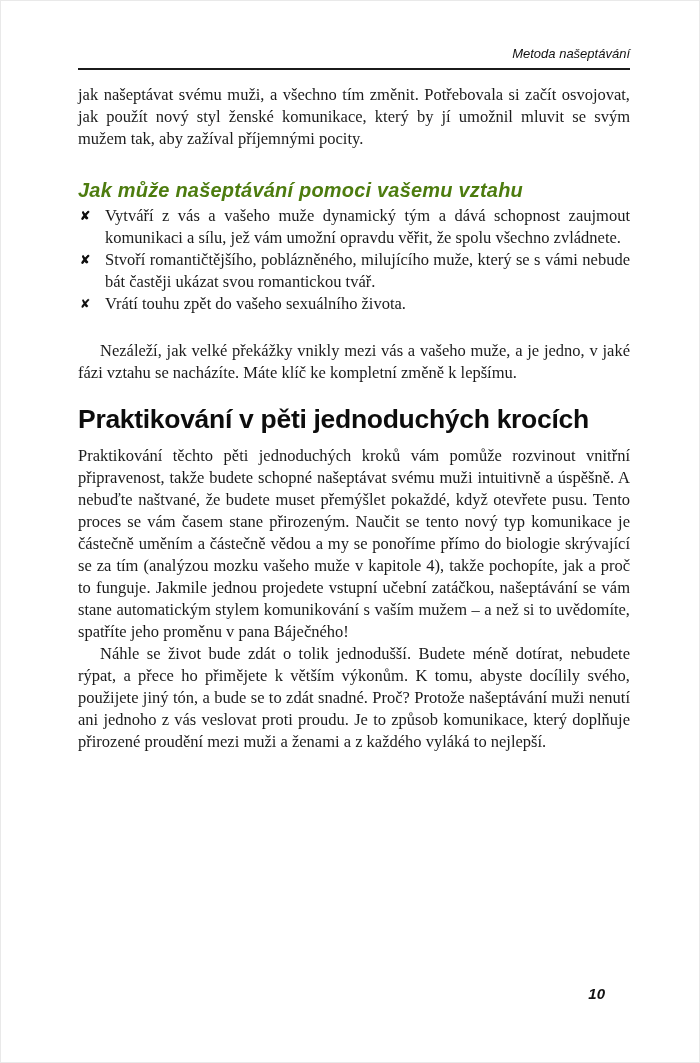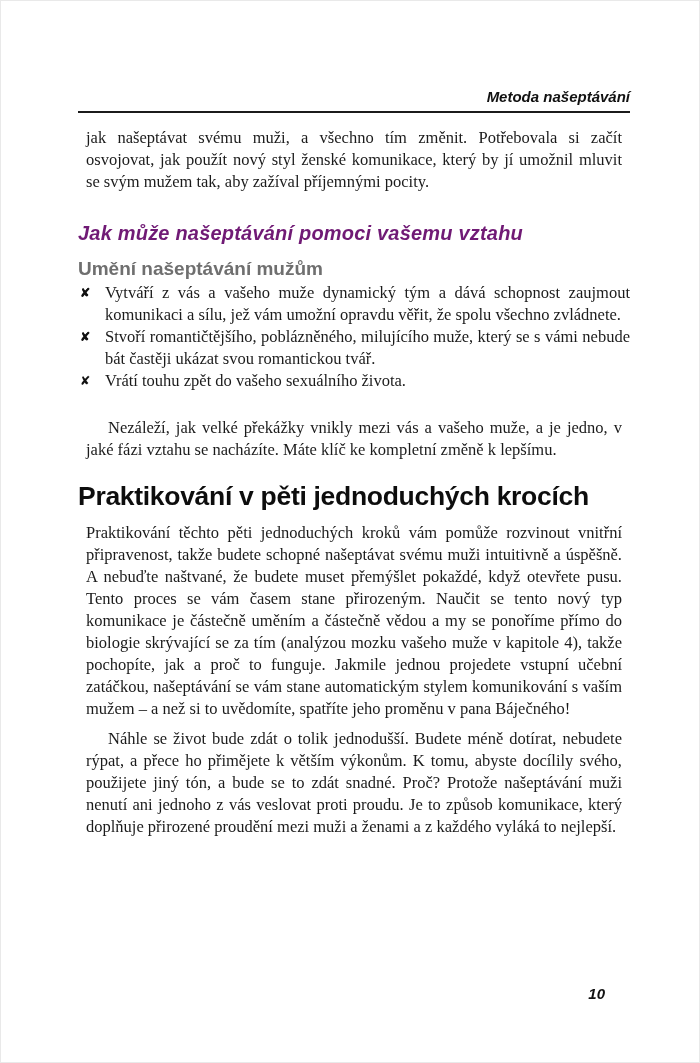--- a/index.html
+++ b/index.html
@@ -17,51 +17,51 @@
     color: #1b1b1b;
     font-family: "Liberation Serif", serif;
   }
   .page-inner {
     position: absolute;
     left: 78px;
     top: 0;
     width: 552px;
   }
   .running-header {
-    margin-top: 88px;
+    margin-top: 45px;
     text-align: right;
     font-family: "Liberation Sans", sans-serif;
-    font-weight: bold;
+    font-weight: normal;
     font-style: italic;
-    font-size: 15px;
+    font-size: 13px;
     line-height: 17px;
     color: #111111;
   }
   .header-rule {
     margin-top: 6px;
     height: 2px;
     background: #1b1b1b;
   }
   .body-para {
-    margin: 8px;
+    margin: 0;
     font-size: 16.5px;
     line-height: 22px;
     text-align: justify;
     color: #1b1b1b;
   }
   .mt-first { margin-top: 14px; }
   .indent { text-indent: 22px; }
   .script-heading {
     margin: 27px 0 0 0;
     font-family: "Liberation Sans", sans-serif;
     font-weight: bold;
     font-style: italic;
     font-size: 20px;
     line-height: 26px;
-    color: #701a75;
+    color: #4d7c0f;
     letter-spacing: 0.2px;
   }
   .gray-subheading {
     margin: 12px 0 0 0;
     font-family: "Liberation Sans", sans-serif;
     font-weight: bold;
     font-size: 19px;
     line-height: 22px;
     color: #6f6f6f;
   }
@@ -118,21 +118,20 @@
 
     <div class="running-header">
       <span>Metoda našeptávání</span>
     </div>
     <div class="header-rule"></div>
 
     <p class="body-para mt-first">jak našeptávat svému muži, a všechno tím změnit. Potřebovala si začít osvojovat, jak použít nový styl ženské komunikace, který by jí umožnil mluvit se svým mužem tak, aby zažíval příjemnými pocity.</p>
 
     <h2 class="script-heading">Jak může našeptávání pomoci vašemu vztahu</h2>
 
-    <h3 class="gray-subheading">Umění našeptávání mužům</h3>
 
     <ul class="x-list">
       <li class="x-item">
         <span class="x-marker">✘</span>
       </li>
       <li class="x-item">
         <span class="x-marker">✘</span>
         <span>Vytváří z vás a vašeho muže dynamický tým a dává schopnost zaujmout komunikaci a sílu, jež vám umožní opravdu věřit, že spolu všechno zvládnete.</span>
       </li>
       <li class="x-item">

